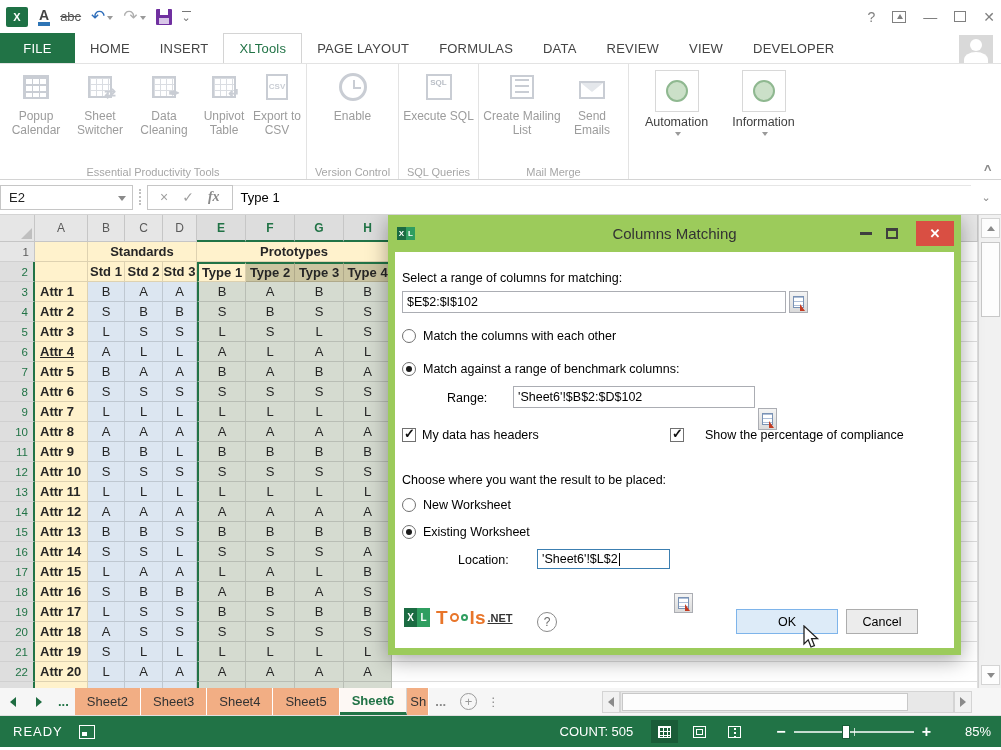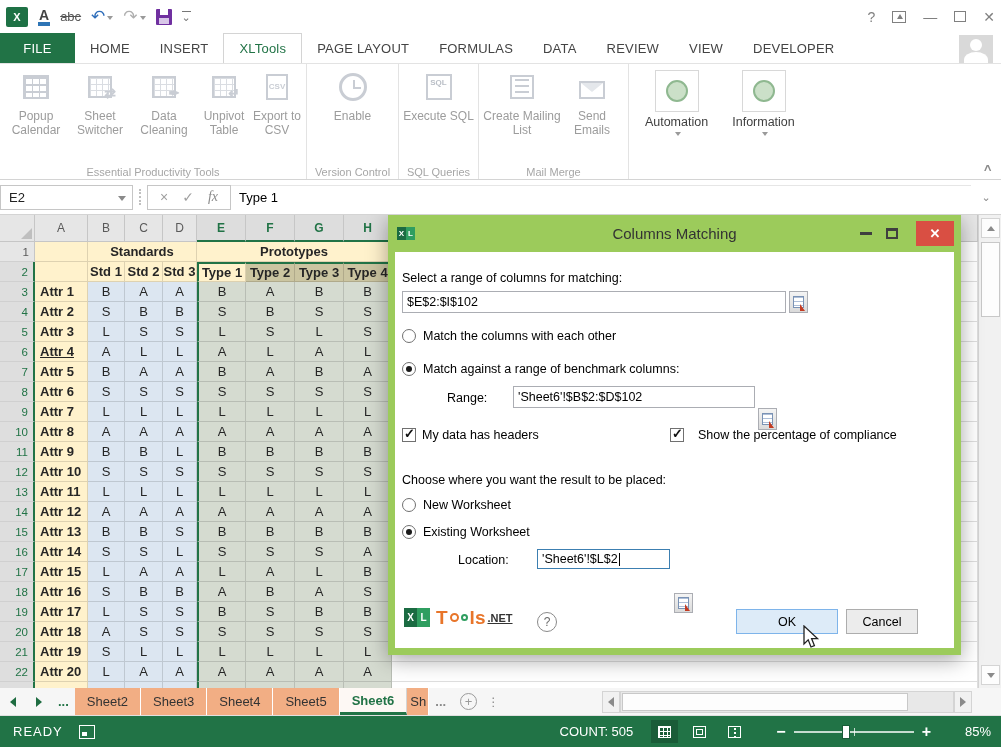--- a/index.html
+++ b/index.html
@@ -66,21 +66,21 @@
   .iconbox { width:44px; height:42px; border:1px solid #D8D8D8; display:flex; align-items:center; justify-content:center; margin-bottom:3px;}
   .greencircle { width:22px; height:22px; border-radius:50%; background:#CBE0C8; border:2px solid #8FB890; }
   .collapse { position:absolute; right:10px; bottom:4px; color:#8A8A8A; font-size:12px; transform:rotate(-90deg); font-weight:bold;}
 
   
   .fbar { height:35px; display:flex; align-items:center; background:#fff; border-bottom:1px solid #D4D4D4; padding:4px 0 4px 0; }
   .namebox { width:133px; height:25px; border:1px solid #C6C6C6; background:#fff; display:flex; align-items:center; font-size:13px; color:#222; padding-left:8px; position:relative;}
   .namebox .dd { position:absolute; right:6px; top:10px; width:0; height:0; border-left:4px solid transparent; border-right:4px solid transparent; border-top:5px solid #8a8a8a;}
   .fsep { border-left:2px dotted #C0C0C0; height:16px; margin:0 6px; }
   .fbuttons { height:25px; border:1px solid #C6C6C6; display:flex; align-items:center; gap:14px; padding:0 12px; color:#9f9f9f; font-size:14px; background:#fff;}
-  .fx { font-family:"Liberation Serif", serif; font-style:italic; font-weight:normal; color:#8a8a8a; }
+  .fx { font-family:"Liberation Serif", serif; font-style:italic; font-weight:bold; color:#8a8a8a; }
   .finput { flex:1; height:25px; border-top:1px solid #E6E6E6; display:flex; align-items:center; font-size:13px; color:#000; padding-left:8px; }
   .fexpand { width:30px; color:#8a8a8a; text-align:center; font-size:11px; }
 
   
   .gridwrap { position:relative; height:473px; overflow:hidden; background:#fff; }
   .gridinner { position:absolute; left:0; top:0; right:23px; bottom:0; overflow:hidden; }
   .hrow { display:flex; height:27px; }
   .corner { width:35px; background:#E6E6E6; border-right:1px solid #C6C6C6; border-bottom:1px solid #C6C6C6; position:relative;}
   .corner::after { content:""; position:absolute; right:2px; bottom:2px; width:0; height:0; border-left:11px solid transparent; border-bottom:11px solid #BFBFBF; }
   .chead { background:#E6E6E6; border-right:1px solid #C6C6C6; border-bottom:1px solid #C6C6C6; display:flex; align-items:center; justify-content:center; font-size:12px; color:#5A5A5A;}
@@ -668,21 +668,21 @@
           </div>
         <div class="abs picker" style="left:363px; top:134px;">
             <span class="pgrid"></span>
             <span class="parrow"></span>
           </div>
 
         <div class="abs" style="left:7px; top:176px; display:flex; align-items:center; gap:6px;">
           <span class="chk on"></span>
           <span class="dlabel">My data has headers</span>
         </div>
-        <div class="abs" style="left:227px; top:176px; display:flex; align-items:center; gap:14px;padding-left:48px;">
+        <div class="abs" style="left:227px; top:176px; display:flex; align-items:center; gap:21px;padding-left:48px;">
           <span class="chk on"></span>
           <span class="dlabel">Show the percentage of compliance</span>
         </div>
 
         <div class="abs dlabel" style="left:7px; top:221px;">Choose where you want the result to be placed:</div>
         <div class="abs" style="left:7px; top:246px; display:flex; align-items:center; gap:7px;">
           <span class="radio"></span>
           <span class="dlabel">New Worksheet</span>
         </div>
         <div class="abs" style="left:7px; top:273px; display:flex; align-items:center; gap:7px;">

